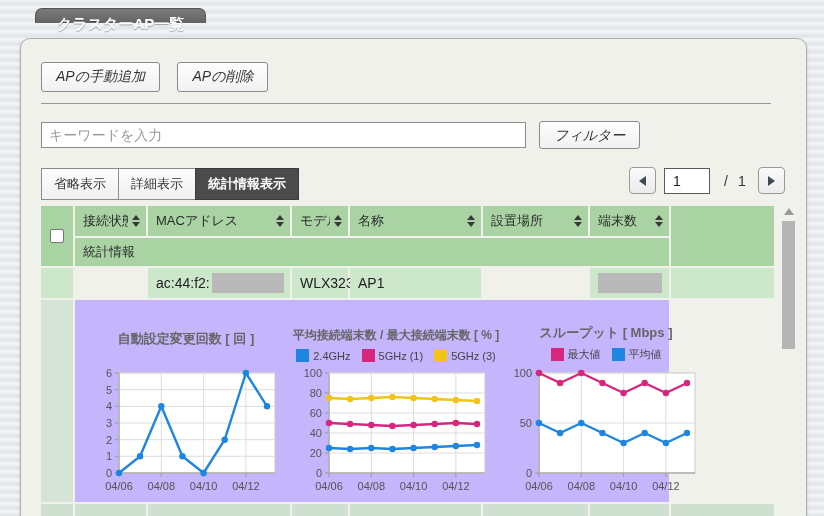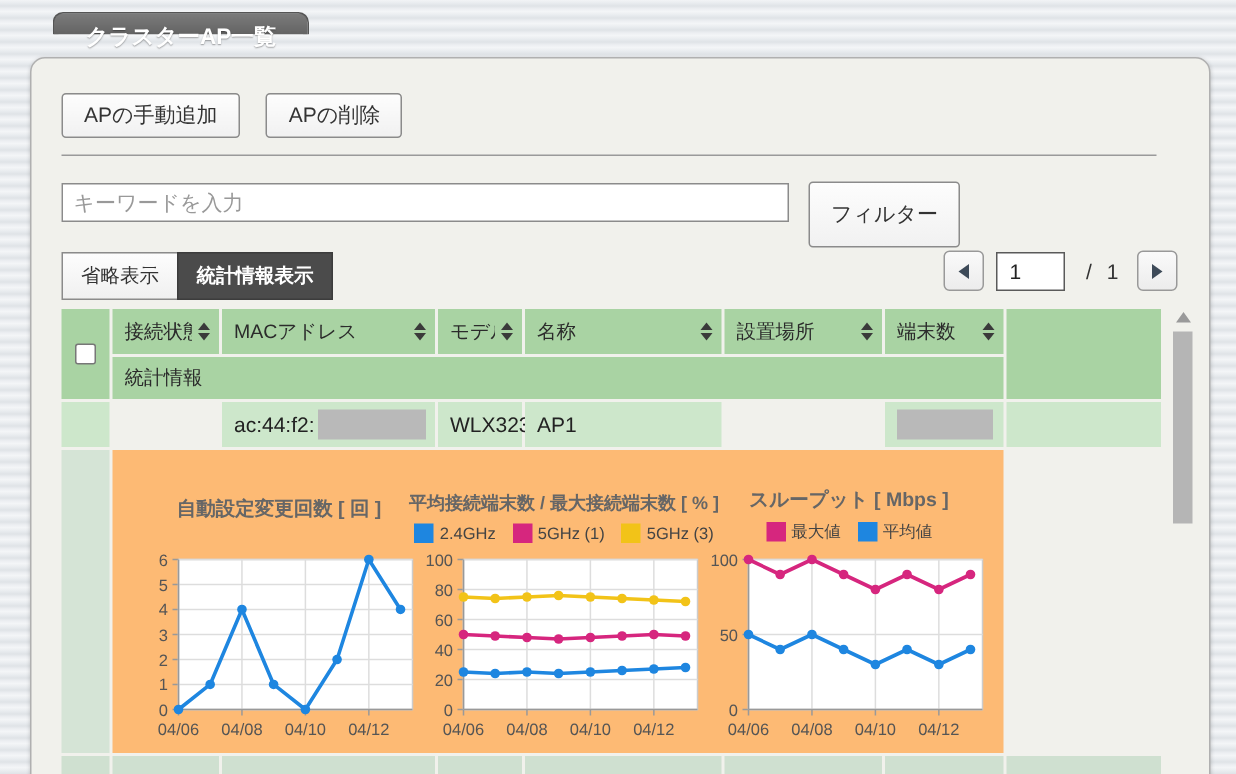--- a/index.html
+++ b/index.html
@@ -21,32 +21,32 @@
   }
   
   .panel {
     position:absolute; left:20px; top:38px; width:787px; height:490px;
     background:#f1f1ec; border:1px solid #b0b0b0; border-radius:10px;
     box-shadow:0 1px 3px rgba(0,0,0,.18); z-index:2;
   }
   .btn {
     display:inline-block; background:linear-gradient(#fdfdfd,#f1f1f1);
     border:1px solid #8b8b8b; border-radius:3px; color:#333;
-    font-size:14px; padding:5px 14px; cursor:pointer; font-family:inherit;
+    font-size:14px; padding:5px 14px; cursor:pointer; font-family:inherit;font-style:italic;
   }
   .top-buttons { position:absolute; left:20px; top:23px; }
   .top-buttons .btn { margin-right:13px; }
   .sep-line { position:absolute; left:20px; top:64px; width:730px; height:1px; background:#9a9a9a; }
   .kw-input {
     position:absolute; left:20px; top:83px; width:485px; height:26px;
     border:1px solid #8b8b8b; background:#fff; font-size:14px; padding:0 7px;
     font-family:inherit; color:#333;
   }
   .kw-input::placeholder { color:#999; }
-  .filter-btn { position:absolute; left:518px; top:82px; height:44px; }
+  .filter-btn { position:absolute; left:518px; top:82px; height:28px; }
   
   .view-tabs { position:absolute; left:20px; top:129px; display:flex; }
   .vtab {
     background:linear-gradient(#fdfdfd,#f0f0f0); border:1px solid #8b8b8b;
     font-size:13px; padding:6px 12px; margin-right:-1px; cursor:pointer;
     color:#333; font-family:inherit;
   }
   .vtab.active { background:#4b4b4b; border-color:#3c3c3c; color:#fff; font-weight:bold; }
   
   .pagination { position:absolute; left:608px; top:128px; display:flex; align-items:center; }
@@ -79,21 +79,21 @@
   .sort .dn { border-top:5px solid #3a3a3a; }
   .chk-cell { grid-column:1; grid-row:1/3; background:#a9d3a3; display:flex; align-items:center; justify-content:center; }
   .chk { width:14px; height:14px; background:#fff; border:1px solid #777; border-radius:2px; cursor:pointer; }
   .empty-th { grid-column:8; grid-row:1/3; background:#a9d3a3; }
   .subhead { grid-column:2/8; grid-row:2; background:#a9d3a3; display:flex; align-items:center; font-size:13px; padding-left:8px; color:#2b2b2b; }
   .td { background:#cde7cb; display:flex; align-items:center; font-size:14px; color:#222; padding:0 6px 0 8px; }
   .td-blank { background:#cde7cb; }
   .redacted { background:#b9b9b9; height:20px; flex:1; margin-left:2px; }
   .redacted.full { margin:0; width:64px; flex:none; }
   
-  .stats-cell { grid-column:2/8; grid-row:4; background:#fdba74; display:flex; justify-content:space-between; padding:12px 12px 0 16px; }
+  .stats-cell { grid-column:2/8; grid-row:4; background:#c4b5fd; display:flex; justify-content:space-between; padding:12px 12px 0 16px;gap:20px; }
   .gui-cell { grid-column:8; grid-row:4; background:#d5e4d6; position:relative; }
   .gui-btn { position:absolute; left:50%; top:76px; transform:translateX(-50%); white-space:nowrap; }
   .col1-row3 { grid-column:1; grid-row:3; background:#cde7cb; }
   .col1-row4 { grid-column:1; grid-row:4; background:#d5e4d6; }
   .partial { background:#cfe0d0; grid-row:5; }
   
   .chart { width:190px; height:188px; display:flex; flex-direction:column; align-items:center; justify-content:flex-end; }
   .chart-title { font-size:13px; font-weight:bold; color:#666; white-space:nowrap; }
   .chart-title.small { font-size:12px; }
   .chart.no-legend .chart-title { margin-bottom:16px; }
@@ -120,20 +120,21 @@
     <button class="btn">APの削除</button>
   </div>
 
   <div class="sep-line"></div>
 
   <input class="kw-input" type="text" placeholder="キーワードを入力" style="">
   <button class="btn filter-btn">フィルター</button>
 
   <div class="view-tabs">
     <button class="vtab">省略表示</button>
+    <button class="vtab">詳細表示</button>
     <button class="vtab active">統計情報表示</button>
   </div>
 
   <div class="pagination">
     <div class="pg-btn">
       <span class="tri-left"></span>
     </div>
     <input class="pg-input" value="1" style="">
     <span class="pg-sep">/</span>
     <span class="pg-total">1</span>

